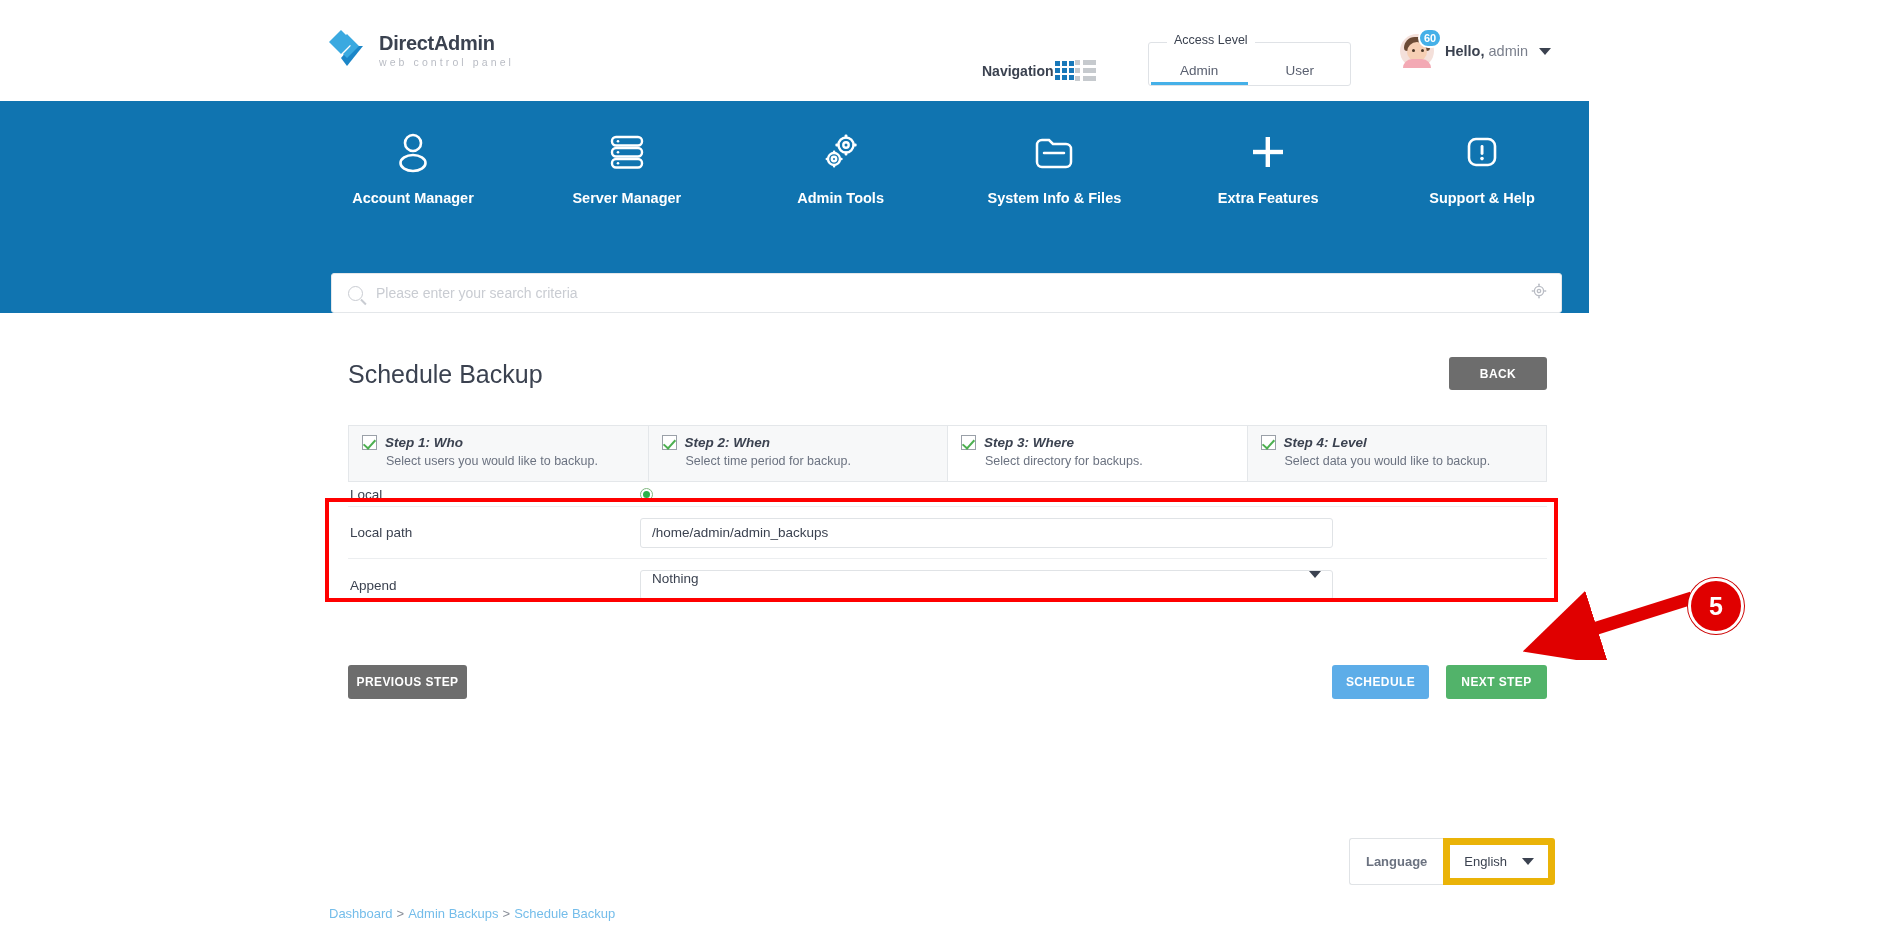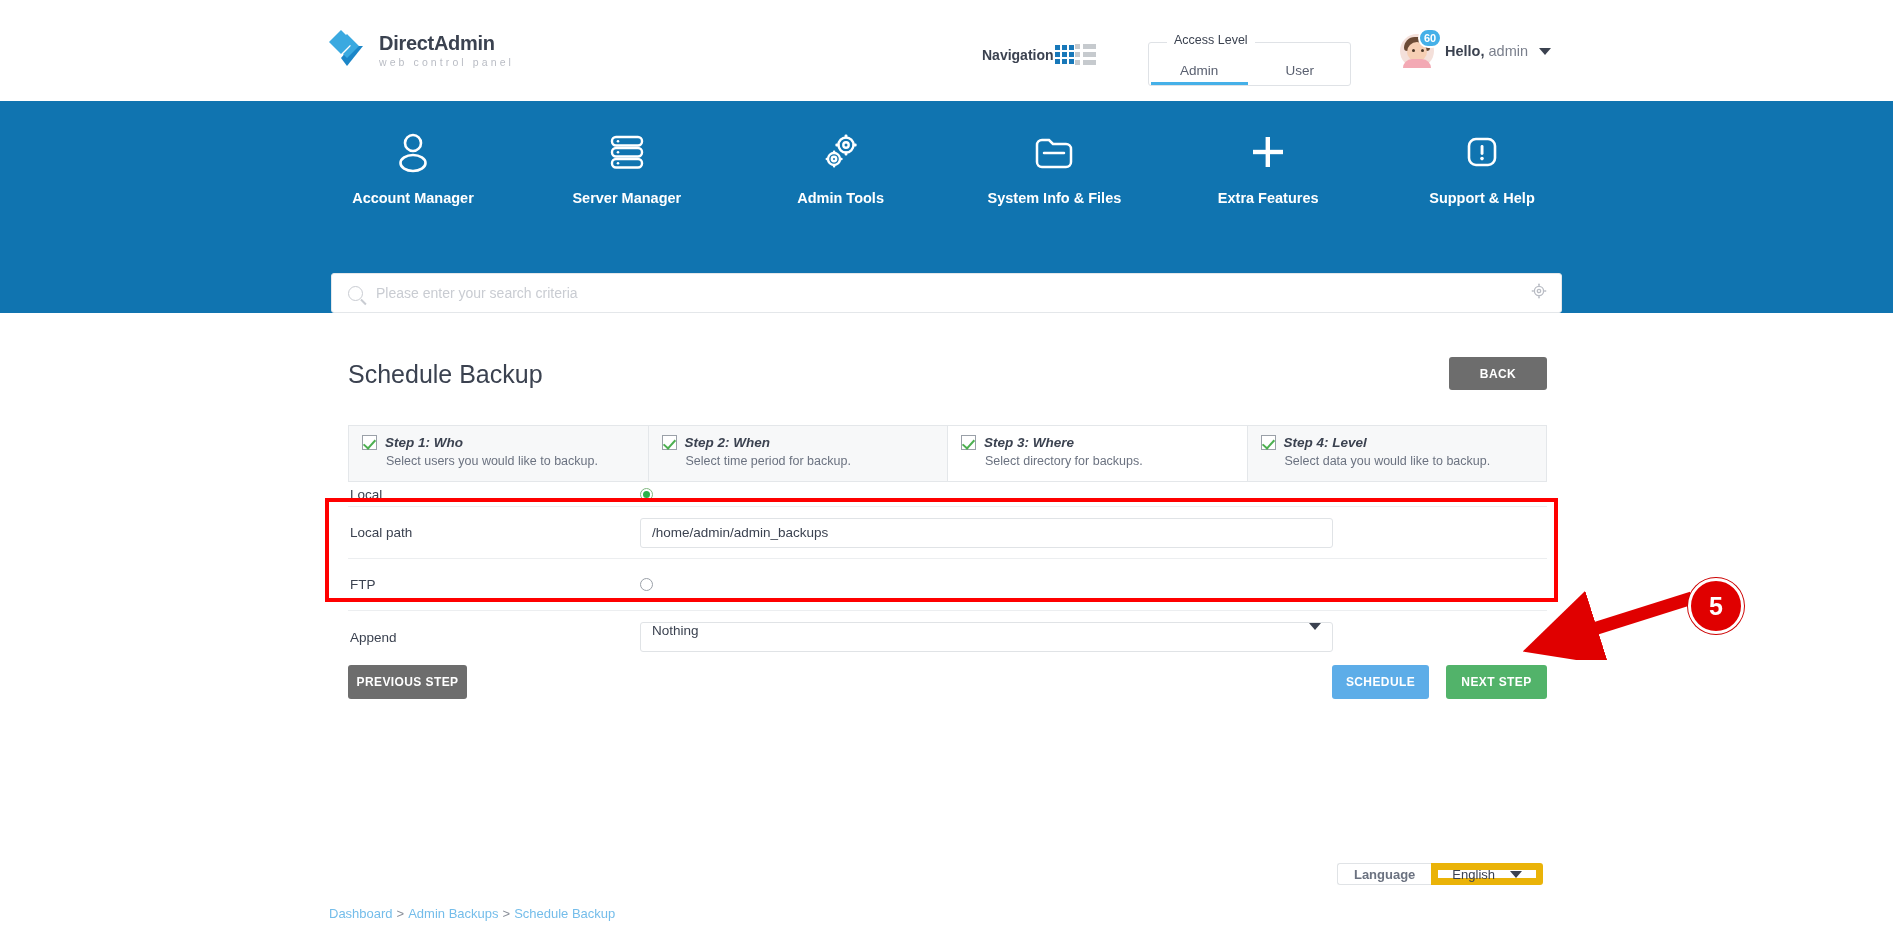--- a/index.html
+++ b/index.html
@@ -26,21 +26,21 @@
   .logo-title {
     font-size: 20px; font-weight: bold; color: #3b4250; letter-spacing: -0.3px;
   }
   .logo-title .lt-light { font-weight: bold; }
   .logo-sub {
     font-size: 10.5px; color: #b9bcc4; letter-spacing: 3.1px;
     margin-top: 4px; font-weight: normal;
   }
 
   .nav-switch {
-    position: absolute; left: 982px; top: 44px;
+    position: absolute; left: 982px; top: 60px;
     display: flex; align-items: center; gap: 1px;
   }
   .nav-switch .nav-label {
     font-size: 14px; font-weight: bold; color: #3b4250;
   }
   .grid-icon { display: grid; grid-template-columns: repeat(3, 5px);
     grid-template-rows: repeat(3, 5px); gap: 2px; cursor: pointer; }
   .grid-icon i { background: #1878b9; display: block; width: 5px; height: 5px; }
   .list-icon { display: flex; flex-direction: column; gap: 3px; cursor: pointer; }
   .list-icon .row { display: flex; gap: 3px; align-items: center; }
@@ -92,21 +92,21 @@
   .hello { font-size: 14.5px; color: #3b4250; }
   .hello b { font-weight: bold; }
   .hello span { color: #7a7f8c; }
   .caret-dn {
     width: 0; height: 0; border-left: 6px solid transparent;
     border-right: 6px solid transparent; border-top: 7px solid #3b4250;
   }
 
   
   .navband {
-    position: absolute; left: 0; top: 101px; width: 1893px; height: 212px;
+    position: absolute; left: 0; top: 101px; width: 1589px; height: 212px;
     background: #1074b0;
   }
   .navitems {
     position: absolute; left: 310px; top: 23px; width: 1275px;
     display: flex; justify-content: space-between;
   }
   .navitem {
     width: 206px; text-align: center; color: #ffffff; cursor: pointer;
   }
   .navitem .icon {
@@ -213,21 +213,21 @@
   .btn {
     height: 34px; border: none; border-radius: 3px; color: #fff; font-size: 12px;
     font-weight: bold; letter-spacing: 0.4px; cursor: pointer; position: absolute;
     font-family: "Liberation Sans", sans-serif;
   }
   .btn-prev { left: 0; width: 119px; background: #6d6d6d; }
   .btn-sched { right: 118px; width: 97px; background: #5dade8; }
   .btn-next { right: 0; width: 101px; background: #52b36a; }
 
   .lang-wrap {
-    position: absolute; right: 42px; bottom: 33px; display: flex; height: 22px; margin-left: 20px;
+    position: absolute; right: 30px; bottom: 33px; display: flex; height: 47px; margin-left: 20px;
   }
   .lang-lbl {
     border: 1px solid #e0e3e6; border-right: none; border-radius: 3px 0 0 3px;
     padding: 0 16px; display: flex; align-items: center; font-size: 13px;
     color: #6b7280; font-weight: bold; background: #fff;
   }
   .lang-sel {
     border: 7px solid #eab308; border-radius: 0 3px 3px 0; padding: 0 14px;
     display: flex; align-items: center; gap: 15px; font-size: 13px;
     color: #3b4250; background: #fff; cursor: pointer;
@@ -473,26 +473,20 @@
       </div>
     </div>
 
     <div class="frow tall">
       <div class="flabel">Local path</div>
       <div class="fctl">
         <input class="txtinput" type="text" value="/home/admin/admin_backups" style="">
       </div>
     </div>
 
-    <div class="frow tall">
-      <div class="flabel">FTP</div>
-      <div class="fctl">
-        <span class="radio"></span>
-      </div>
-    </div>
 
     <div class="frow tall" style="border-bottom:none;">
       <div class="flabel">Append</div>
       <div class="fctl">
         <div class="selectbox">
           <span>Nothing</span>
           <span class="caret-sm"></span>
         </div>
       </div>
     </div>

